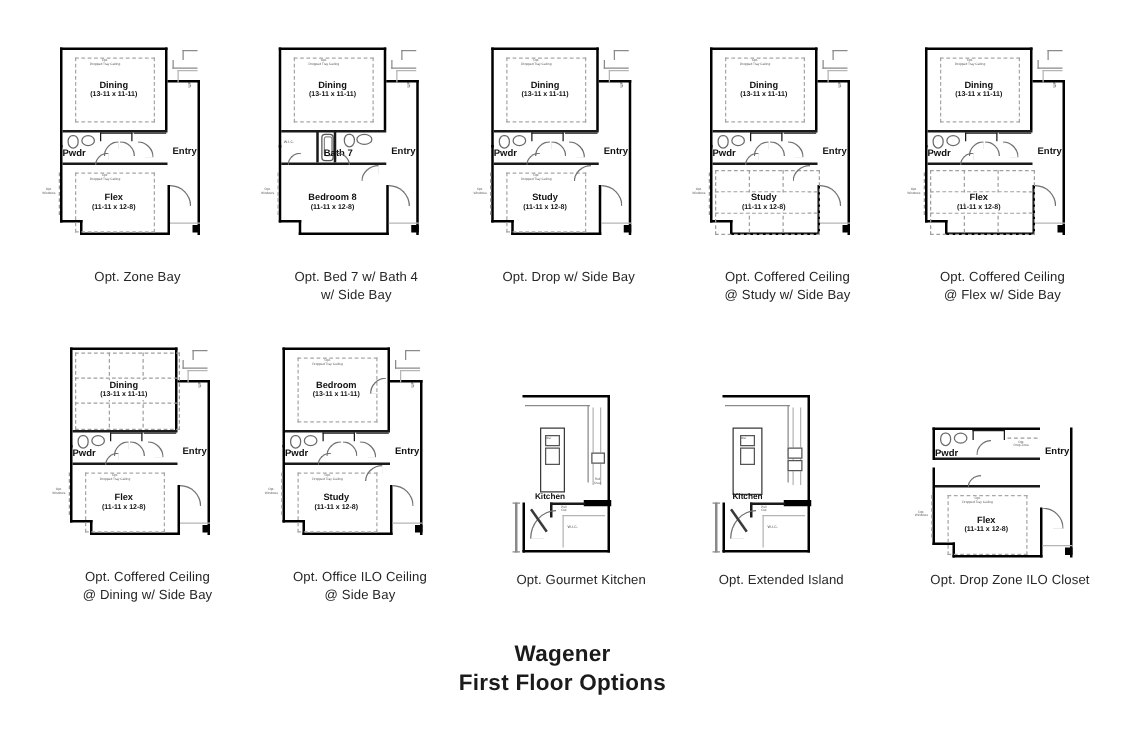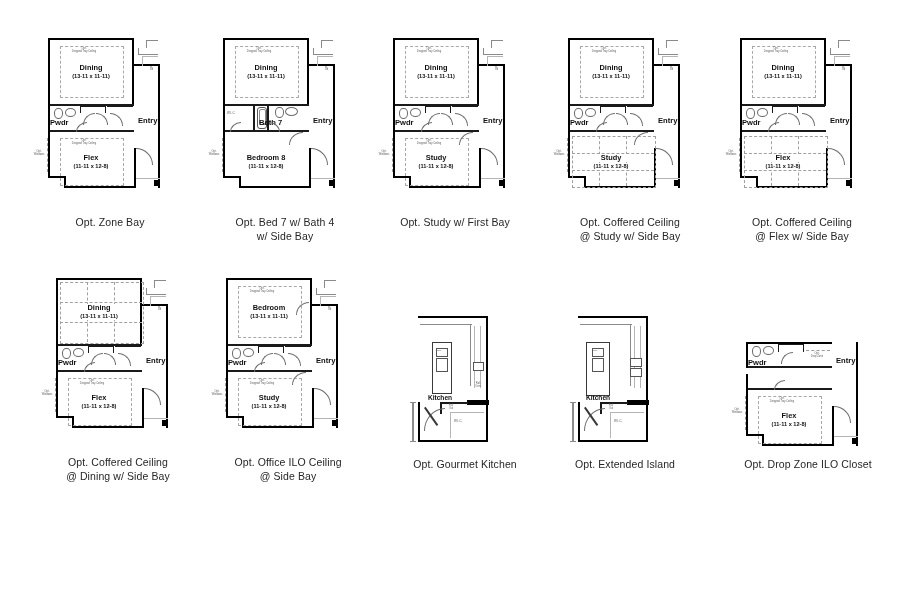--- a/index.html
+++ b/index.html
@@ -248,21 +248,21 @@
       <div class="thin" style="left:116px;top:2px;width:1px;height:8px;"></div>
       <div class="thin" style="left:108px;top:16px;width:20px;height:1px;"></div>
       <div class="thin" style="left:108px;top:10px;width:1px;height:7px;"></div>
       <div class="vthin" style="left:112px;top:18px;width:16px;height:1px;"></div>
       <div class="vthin" style="left:112px;top:18px;width:1px;height:10px;"></div>
       <div class="upmark" style="left:120px;top:32px;">UP</div>
       <div class="door-arc2" style="left:106px;top:110px;width:16px;height:16px;border-left:none;border-bottom:none;"></div>
       <div class="vthin" style="left:106px;top:140px;width:24px;height:1px;"></div>
       <div class="blk" style="left:124px;top:142px;width:6px;height:6px;"></div>
     </div>
-    <div class="caption" style="left:-10px;top:178px;width:180px;">Opt. Study w/ First Bay</div>
+    <div class="caption" style="left:-10px;top:178px;width:180px;">Opt. Drop w/ Side Bay</div>
   </div>
 
   <div class="plan" style="left:550px;top:38px;width:160px;height:160px;">
     <div class="canvas">
       <div class="w" style="left:18px;top:0;width:86px;height:2.2px;"></div>
       <div class="w" style="left:18px;top:0;width:2.2px;height:80px;"></div>
       <div class="w" style="left:102px;top:0;width:2.2px;height:66px;"></div>
       <div class="w" style="left:18px;top:78px;width:2.2px;height:62px;"></div>
       <div class="w" style="left:18px;top:138px;width:18px;height:2.2px;"></div>
       <div class="w" style="left:34px;top:138px;width:2.2px;height:12px;"></div>
@@ -591,14 +591,18 @@
       <div class="micro2" style="left:0px;top:68px;width:18px;">Opt.
 Windows</div>
       <div class="dash-v" style="left:17px;top:56px;height:34px;"></div>
       <div class="door-arc2" style="left:106px;top:66px;width:16px;height:16px;border-left:none;border-bottom:none;"></div>
       <div class="vthin" style="left:106px;top:96px;width:24px;height:1px;"></div>
       <div class="blk" style="left:124px;top:98px;width:6px;height:6px;"></div>
     </div>
     <div class="caption" style="left:-20px;top:118px;width:200px;">Opt. Drop Zone ILO Closet</div>
   </div>
 
+  <div class="title" style="left:0;top:512px;">
+    <div class="l1">Wagener</div>
+    <div class="l2">First Floor Options</div>
+  </div>
 
 </div>
 
 </body></html>

